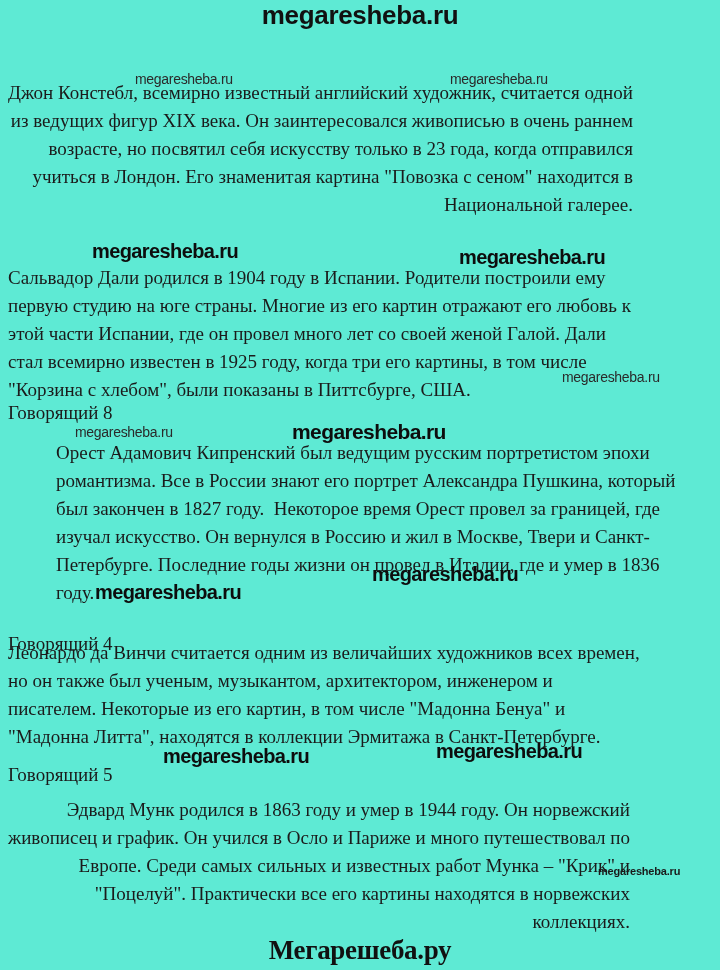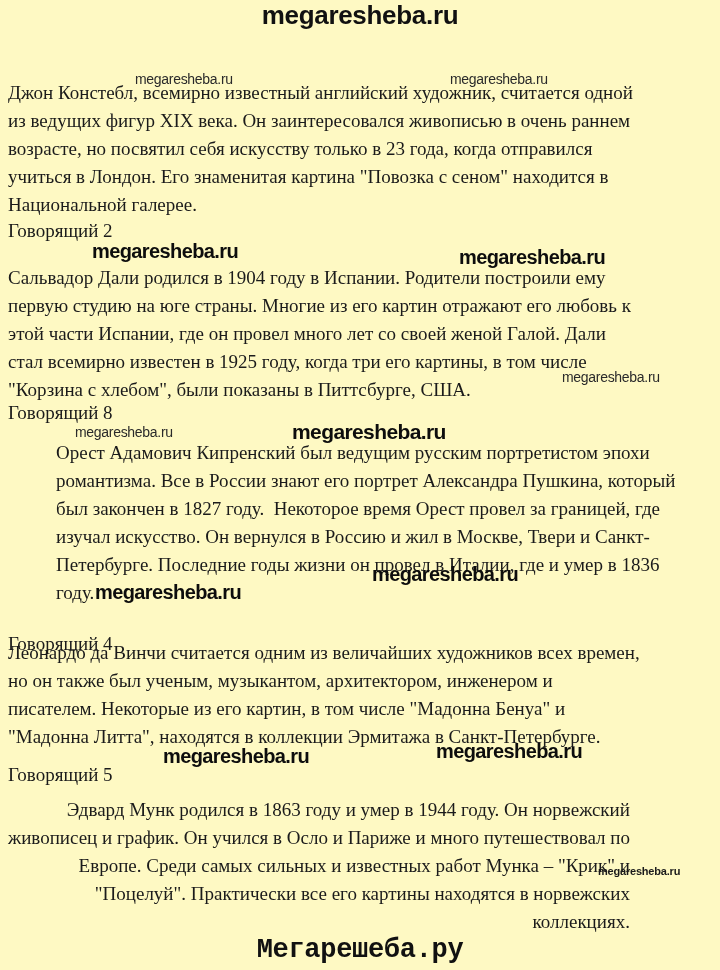--- a/index.html
+++ b/index.html
@@ -5,21 +5,21 @@
 <style>
   html, body {
     margin: 0;
     padding: 0;
     background: #ffffff;
   }
   .page {
     position: relative;
     width: 720px;
     height: 970px;
-    background: #fef9c3;
+    background: #5eead4;
     overflow: hidden;
     font-family: "Liberation Serif", "DejaVu Serif", serif;
     color: #1b1b1b;
   }
   .site-title {
     position: absolute;
     top: 0;
     left: 0;
     width: 720px;
     text-align: center;
@@ -29,21 +29,21 @@
     line-height: 30px;
     color: #111111;
     letter-spacing: -0.3px;
   }
   .footer-title {
     position: absolute;
     top: 934px;
     left: 0;
     width: 720px;
     text-align: center;
-    font-family: Liberation Mono, monospace;
+    font-family: Liberation Serif, serif;
     font-weight: 700;
     font-size: 27px;
     line-height: 32px;
     color: #111111;
     letter-spacing: -0.3px;
   }
   .speaker-heading {
     position: absolute;
     left: 8px;
     font-size: 19px;
@@ -55,21 +55,21 @@
     left: 8px;
     font-size: 19px;
     line-height: 28px;
     white-space: pre;
   }
   .h1 { top: 32px; }
   .h2 { top: 217px; }
   .h3 { top: 399px; }
   .h4 { top: 630px; }
   .h5 { top: 761px; }
-  .p1 { top: 79px; }
+  .p1 { top: 79px; text-align: right; }
   .p2 { top: 264px; }
   .p3 { top: 439px; margin-left: 48px; }
   .p4 { top: 639px; }
   .p5 { top: 796px; text-align: right; }
   .wm {
     position: absolute;
     font-family: "Liberation Sans", "DejaVu Sans", sans-serif;
     white-space: nowrap;
     color: #1e1e1e;
   }
@@ -112,21 +112,20 @@
 <div class="page">
 
   <div class="site-title">megaresheba.ru</div>
 
   <div class="speaker-para p1">Джон Констебл, всемирно известный английский художник, считается одной
 из ведущих фигур XIX века. Он заинтересовался живописью в очень раннем
 возрасте, но посвятил себя искусству только в 23 года, когда отправился
 учиться в Лондон. Его знаменитая картина "Повозка с сеном" находится в
 Национальной галерее.</div>
 
-  <div class="speaker-heading h2">Говорящий 2</div>
   <div class="speaker-para p2">Сальвадор Дали родился в 1904 году в Испании. Родители построили ему
 первую студию на юге страны. Многие из его картин отражают его любовь к
 этой части Испании, где он провел много лет со своей женой Галой. Дали
 стал всемирно известен в 1925 году, когда три его картины, в том числе
 "Корзина с хлебом", были показаны в Питтсбурге, США.</div>
 
   <div class="speaker-heading h3">Говорящий 8</div>
   <div class="speaker-para p3">Орест Адамович Кипренский был ведущим русским портретистом эпохи
 романтизма. Все в России знают его портрет Александра Пушкина, который
 был закончен в 1827 году.  Некоторое время Орест провел за границей, где

